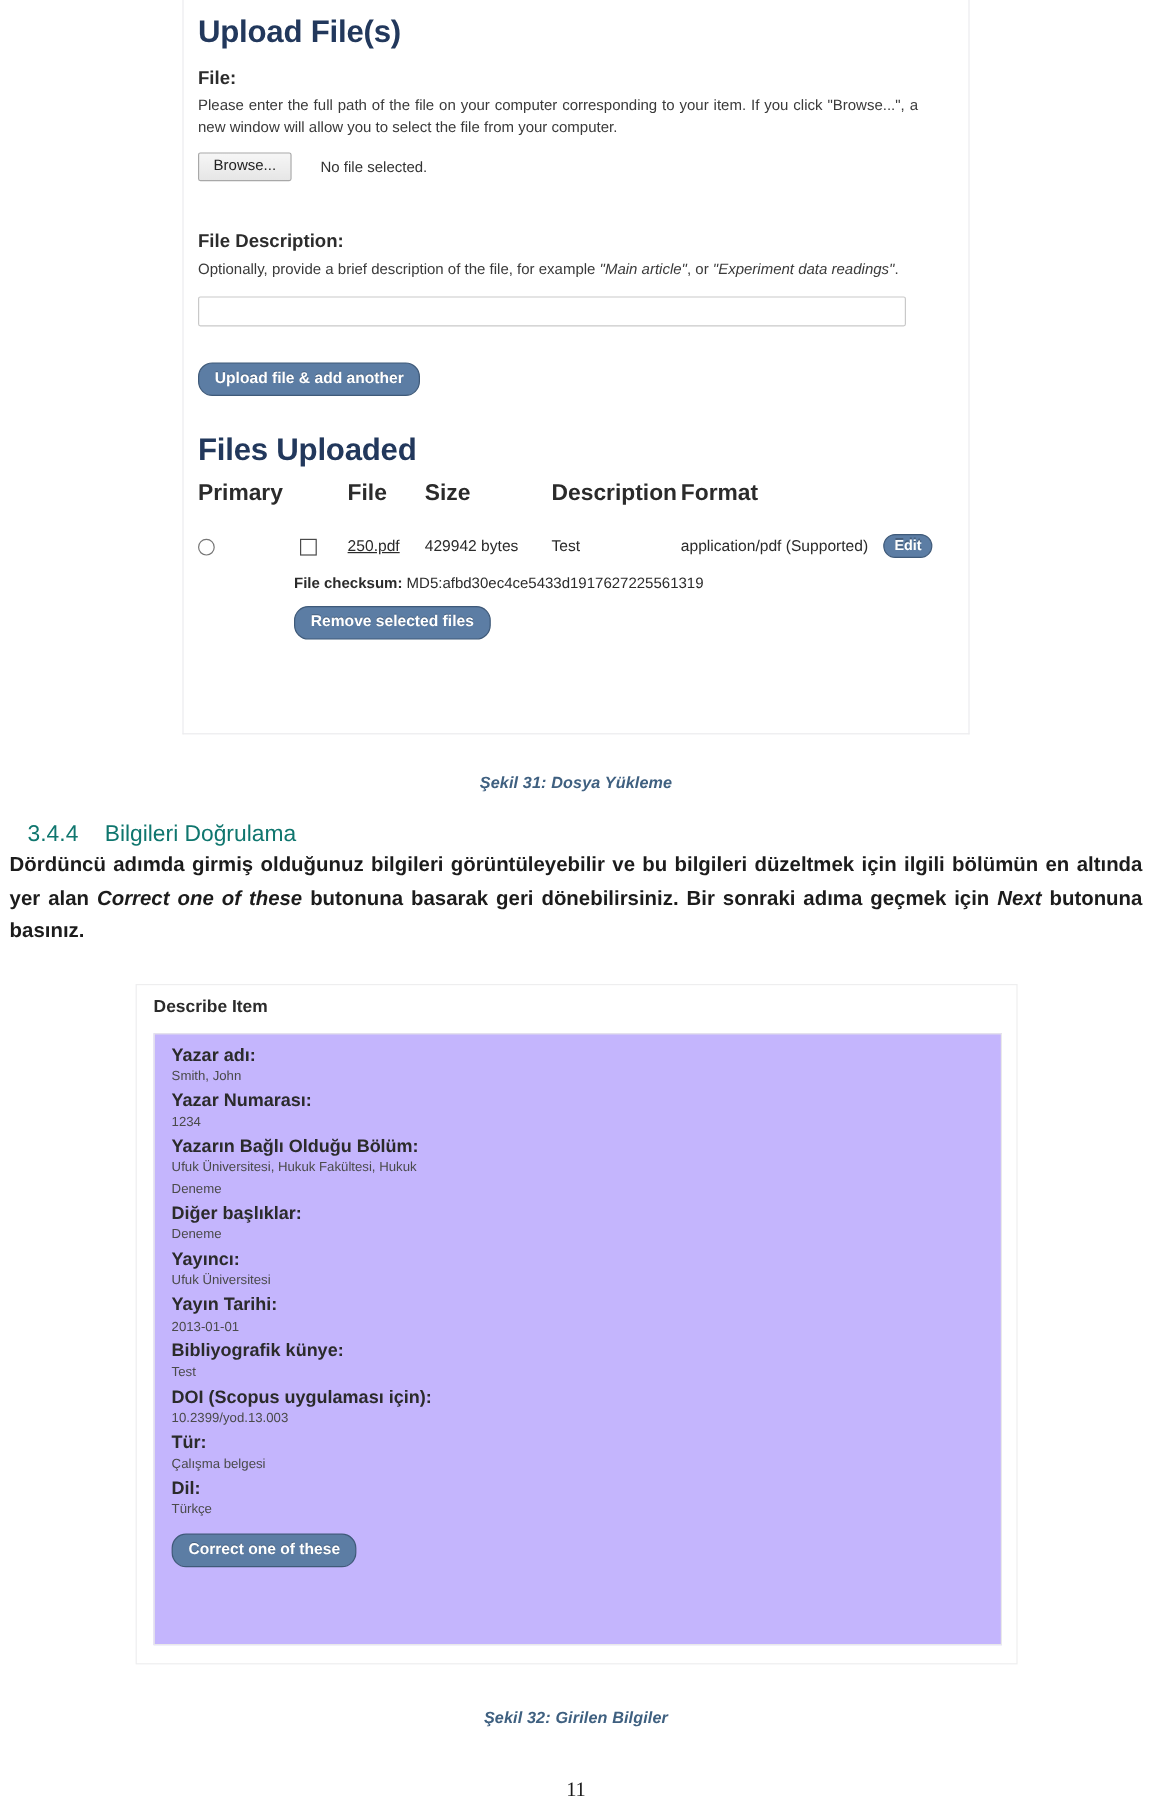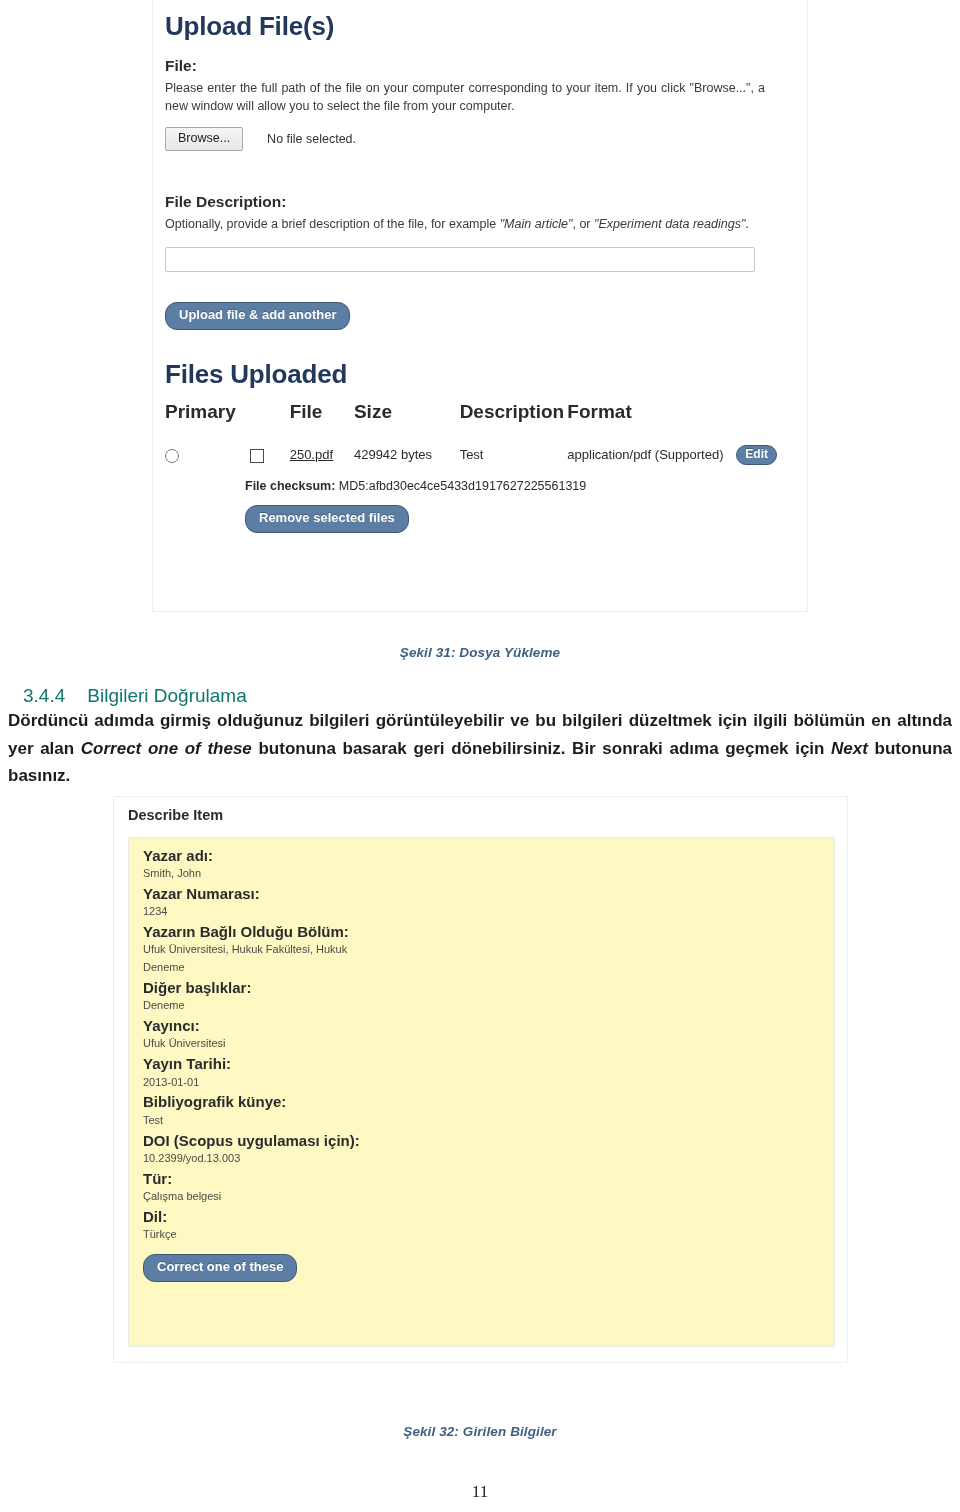--- a/index.html
+++ b/index.html
@@ -207,41 +207,41 @@
     color: #1c1c1c;
     line-height: 1.62;
     text-align: justify;
   }
   #body-text i { font-style: italic; }
 
   
   #fig2 {
     position: absolute;
     left: 113px;
-    top: 796px;
+    top: 820px;
     width: 735px;
     height: 567px;
     background: #ffffff;
     border: 1px solid #eeeeef;
     box-sizing: border-box;
   }
   .describe-title {
     font-family: "Liberation Sans", sans-serif;
     font-size: 14.5px;
     font-weight: bold;
     color: #2b2b2b;
     margin: 10px 0 6px 14px;
   }
   #describe-panel {
     position: absolute;
     left: 14px;
     top: 40px;
     width: 707px;
     height: 510px;
-    background: #fef9c3;
+    background: #c4b5fd;
     border: 1px solid #e9e9e9;
     box-sizing: border-box;
     padding: 6px 0 0 14px;
   }
   .meta-label {
     font-family: "Liberation Sans", sans-serif;
     font-size: 15px;
     font-weight: bold;
     color: #2b2b2b;
     line-height: 1.35;

